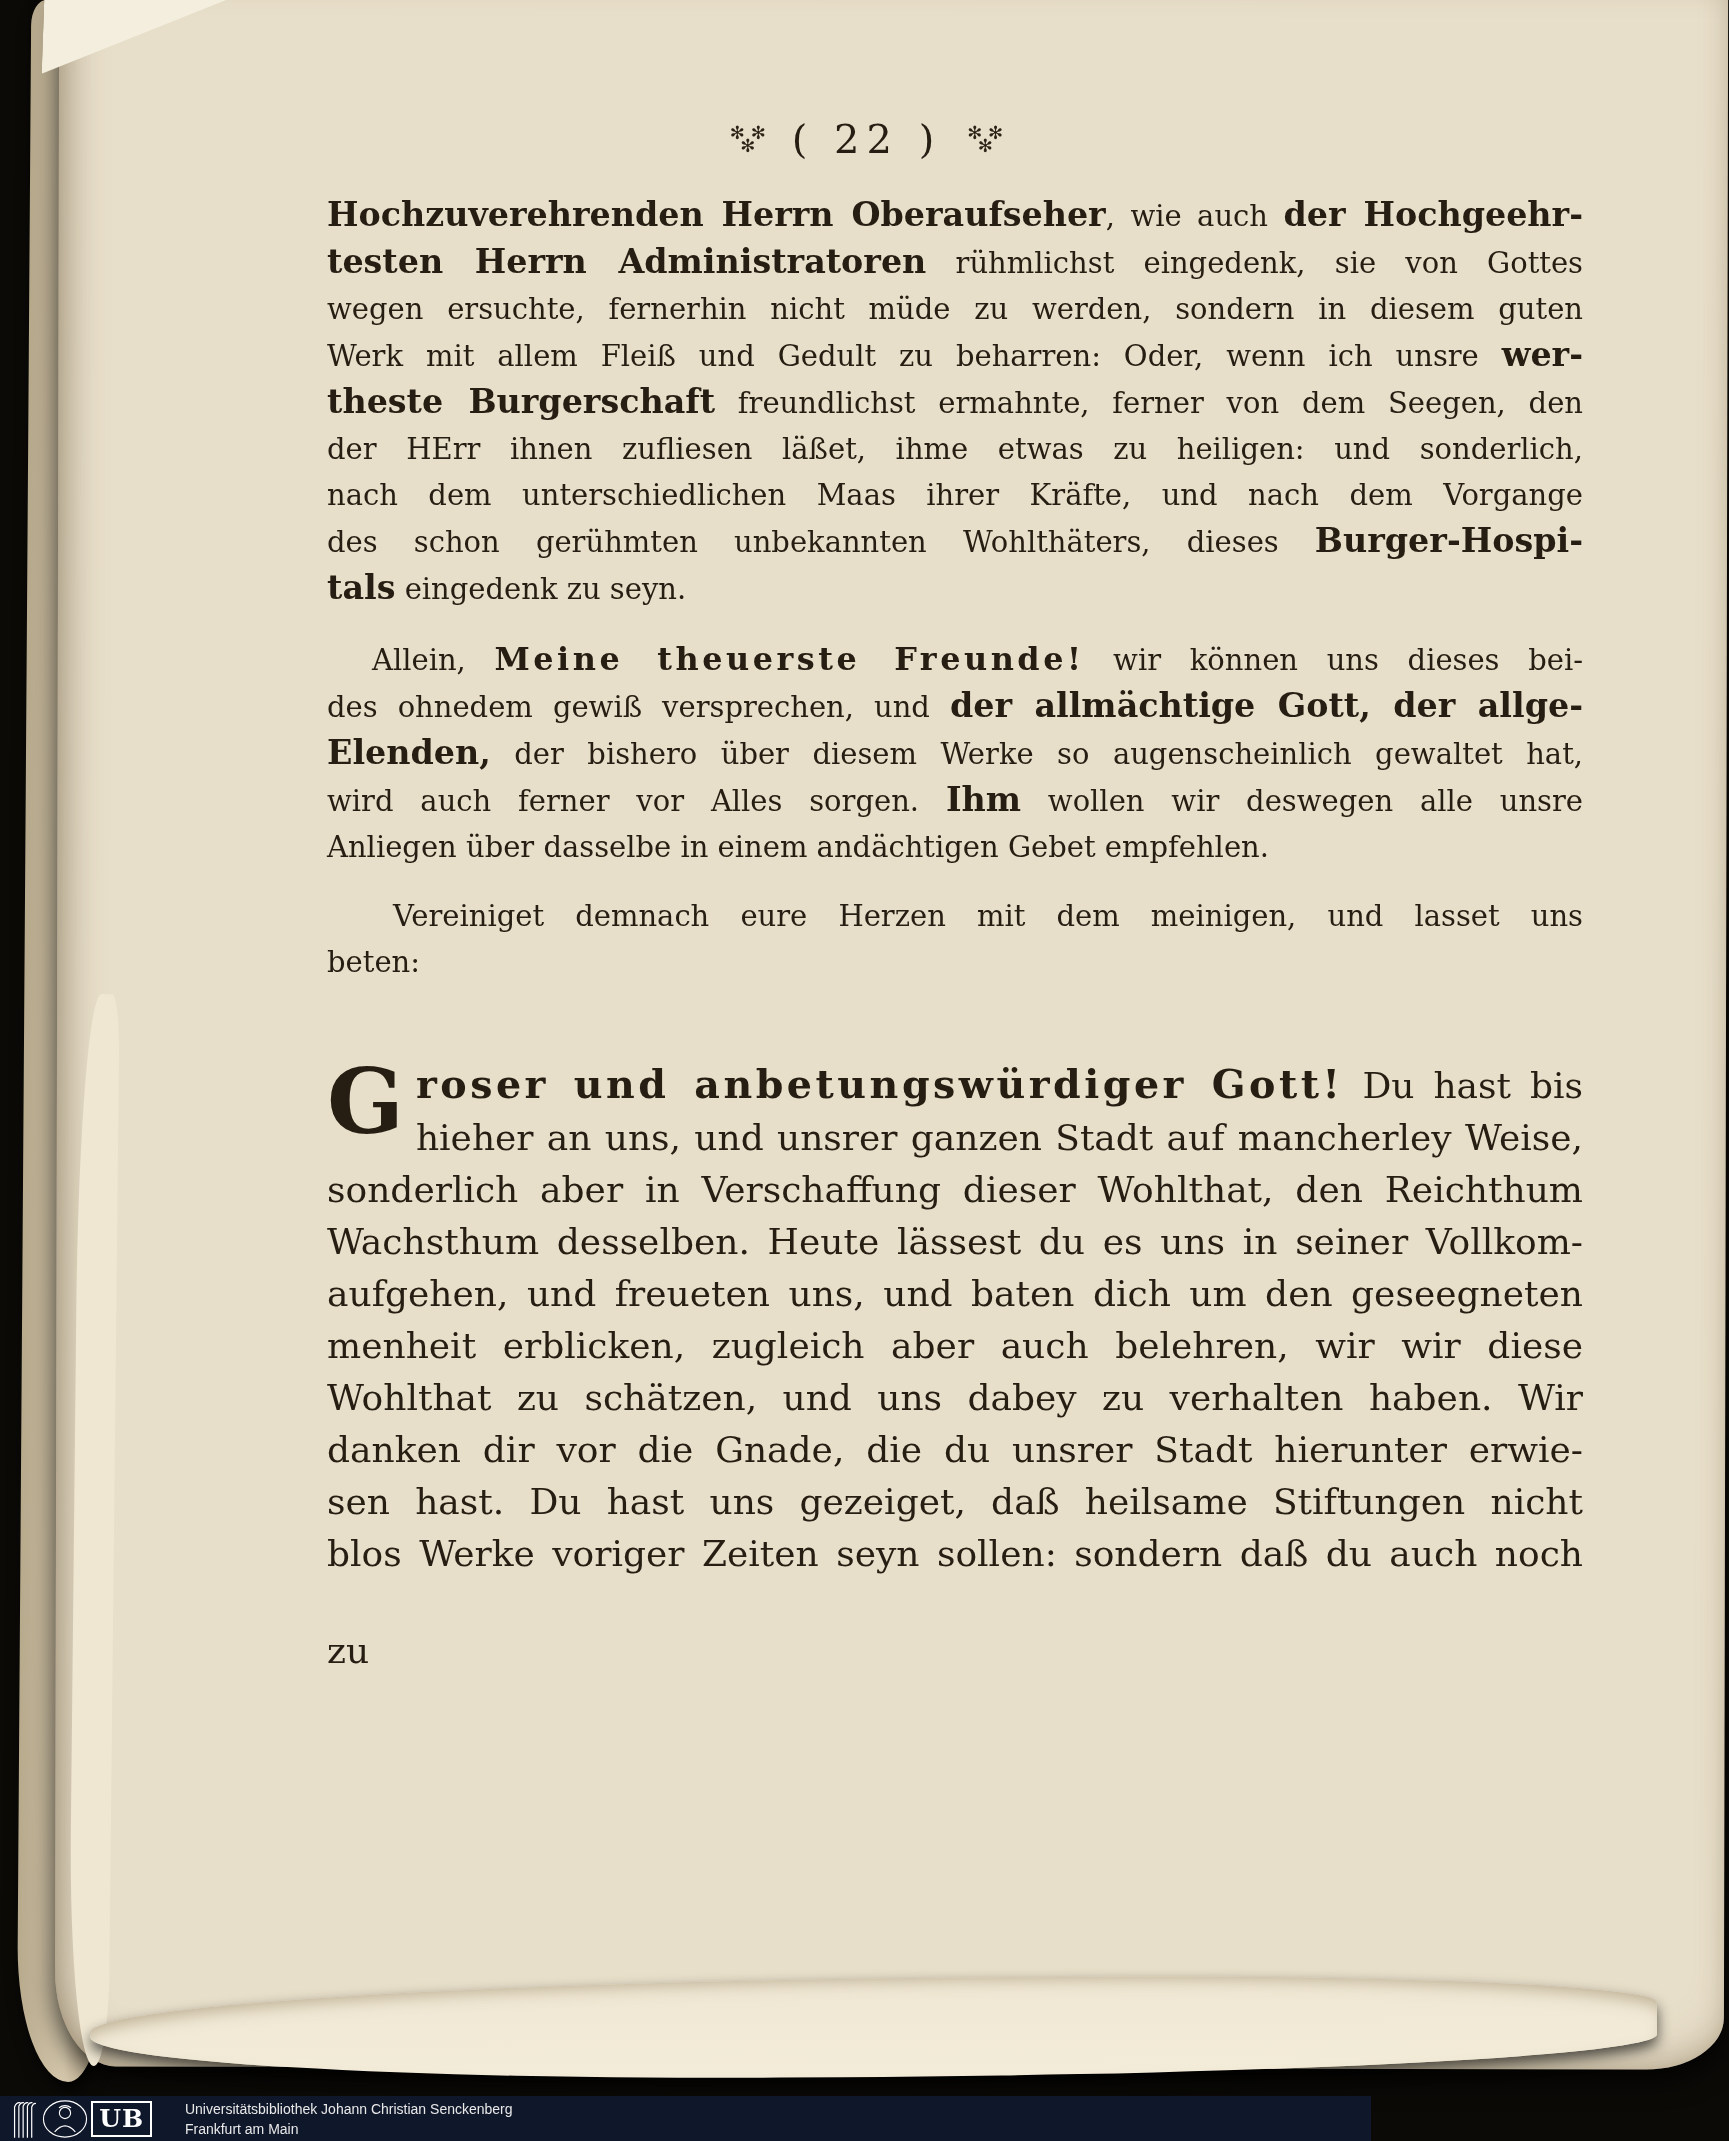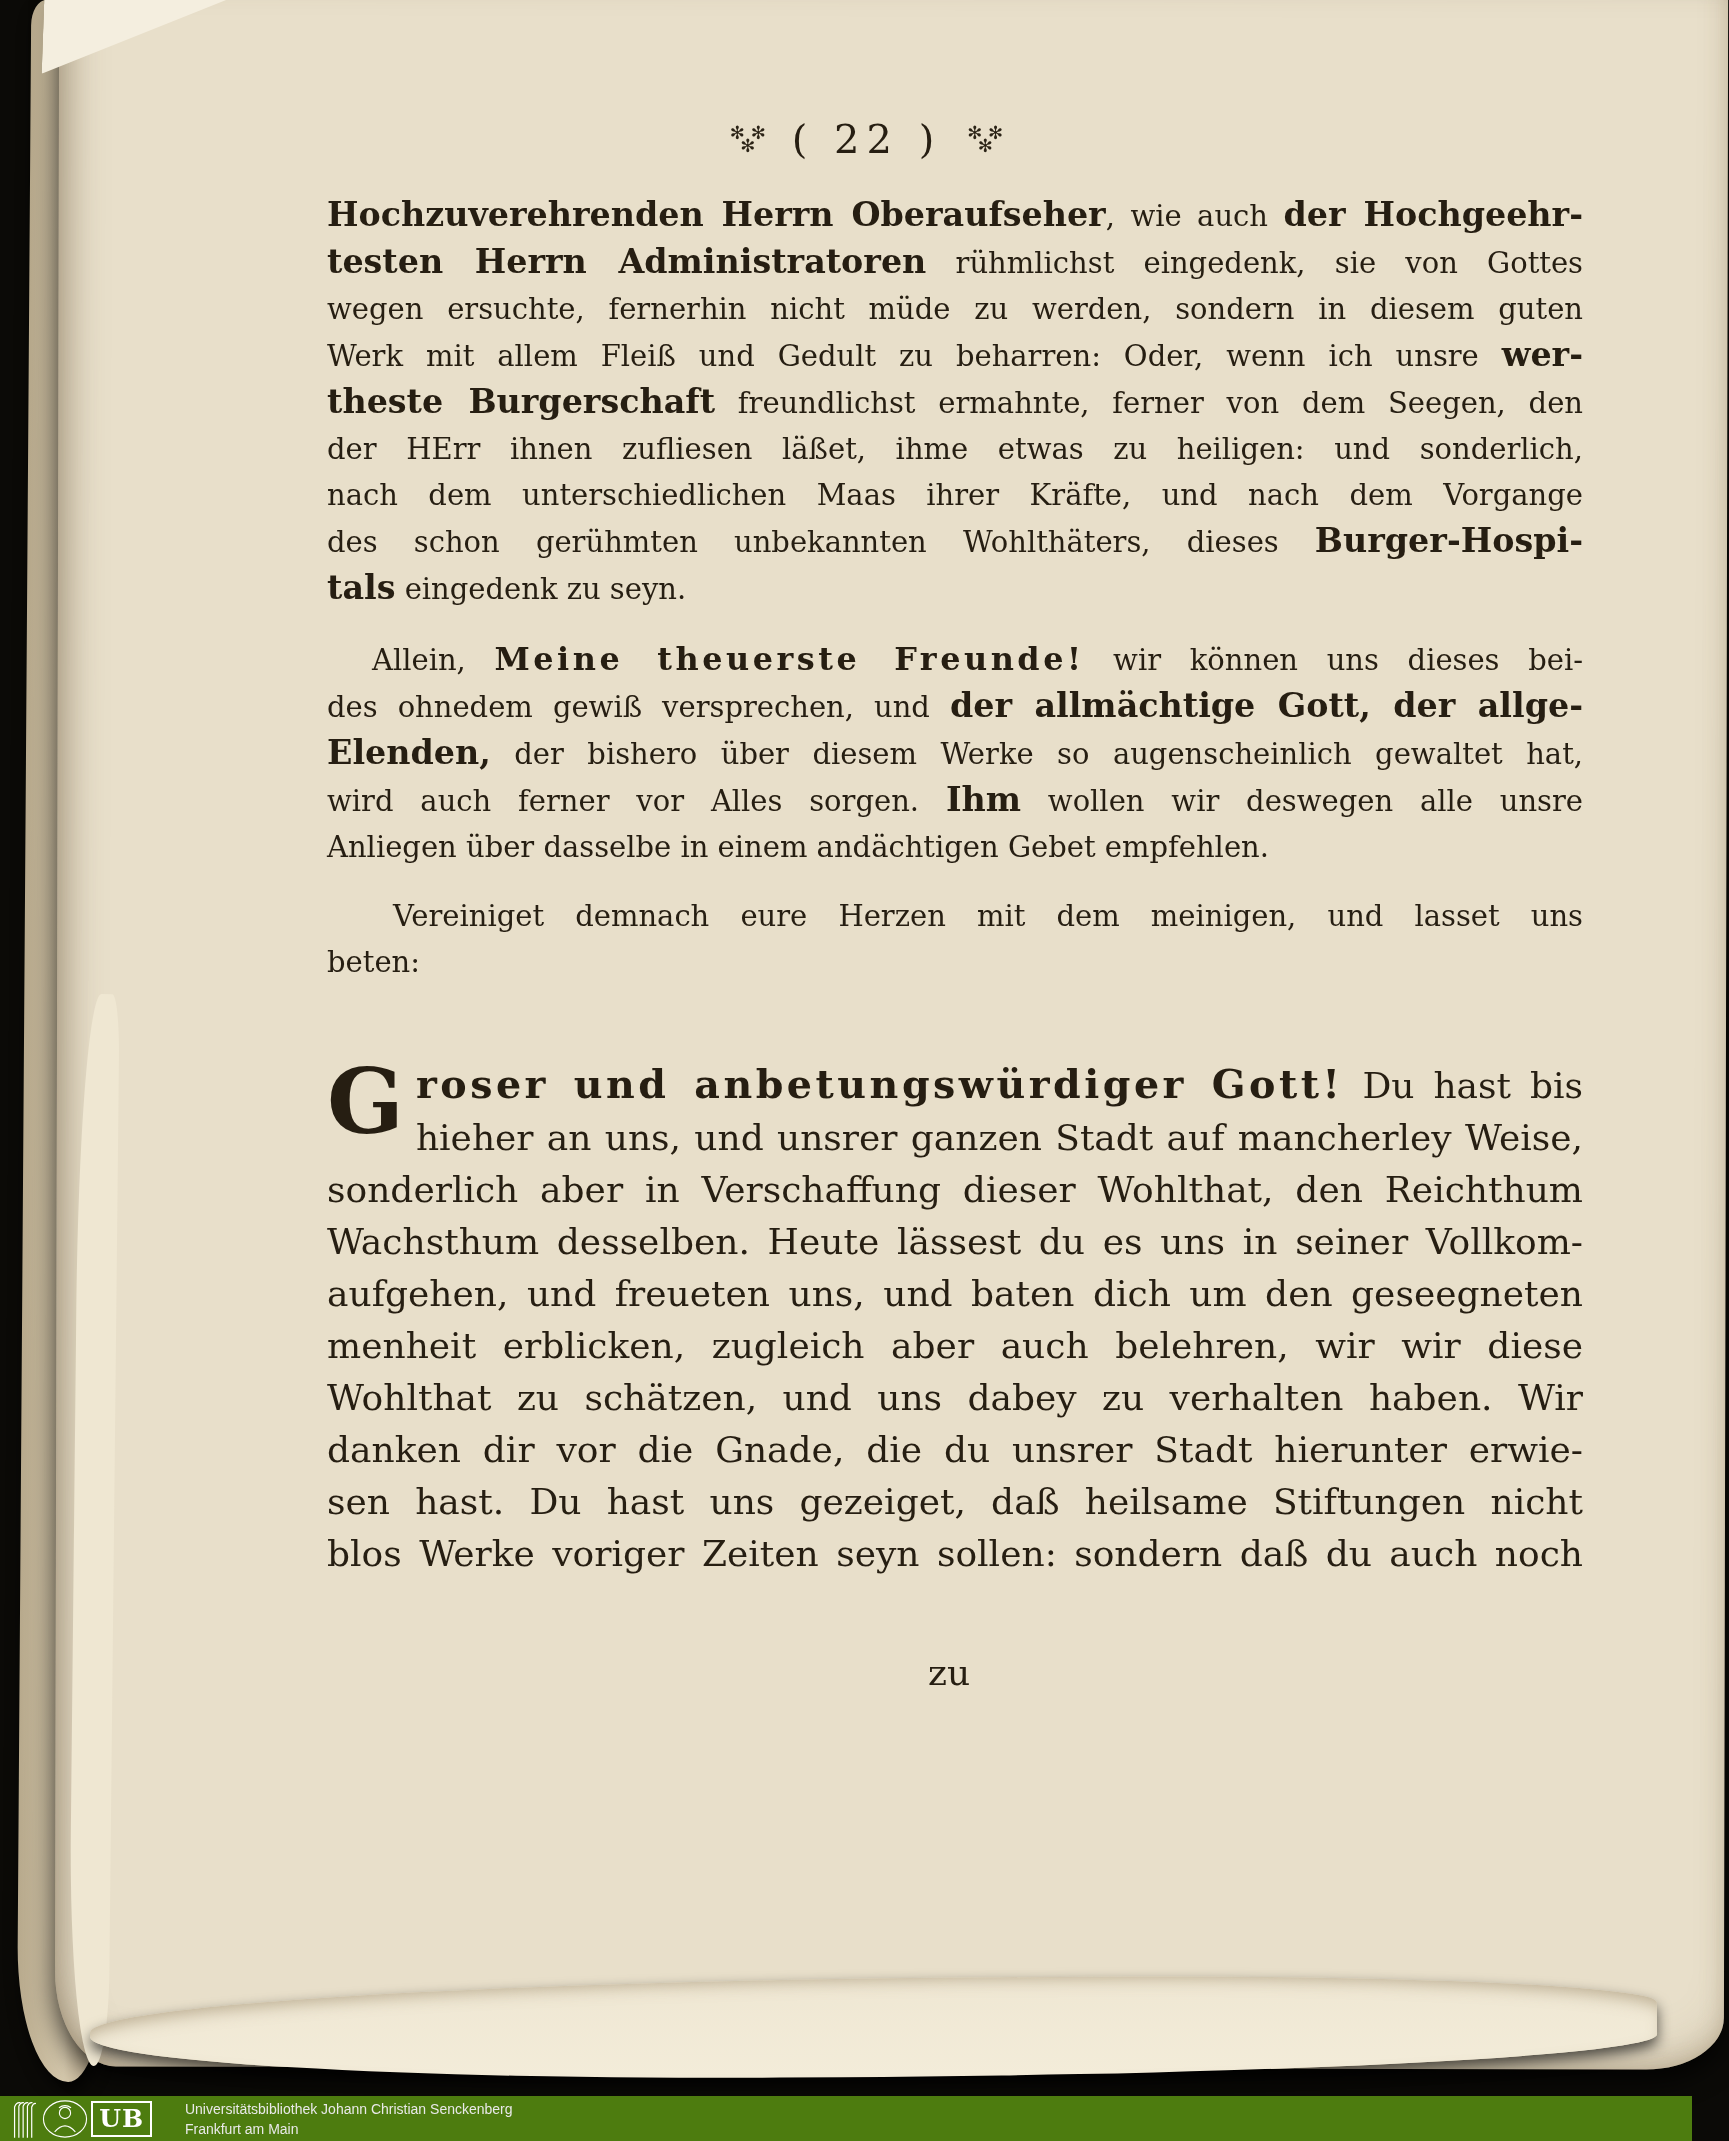--- a/index.html
+++ b/index.html
@@ -74,27 +74,27 @@
   }
   .para .line.noj{text-align-last:left;}
   .para.prayer .line{font-size:36px;line-height:52px;}
   .lg{font-weight:bold;font-size:1.15em;}
   .sperr{font-weight:bold;font-size:1.1em;letter-spacing:3.5px;}
   .dropcap{
     float:left;font-size:90px;line-height:.92;font-weight:bold;
     margin:1.7px 12px 0 0;color:#261e12;
   }
   .catchword{
-    font-size:36px;line-height:52px;text-align:center;margin-top:67px;
+    font-size:36px;line-height:52px;text-align:left;margin-top:45px;
     padding-right:12px;color:#261e12;
   }
   
   .footer-bar{
-    position:absolute;left:0;bottom:0;width:1692px;height:46px;
-    background:#4d7c0f;
+    position:absolute;left:0;bottom:0;width:1371px;height:46px;
+    background:#0f172a;
     display:flex;align-items:center;
     font-family:"Liberation Sans", sans-serif;
     margin-top:9px;
   }
   .logo-wrap{display:flex;align-items:center;margin-left:12px;height:40px;}
   .logo-pages{margin-right:3.5px;}
   .logo-portrait{margin-right:1.7px;}
   .logo-ub{
     border:2.6px solid #fff;color:#fff;font-family:"DejaVu Serif", serif;
     font-weight:bold;font-size:25px;line-height:29px;padding:0.9px 6px 1.7px 6px;

